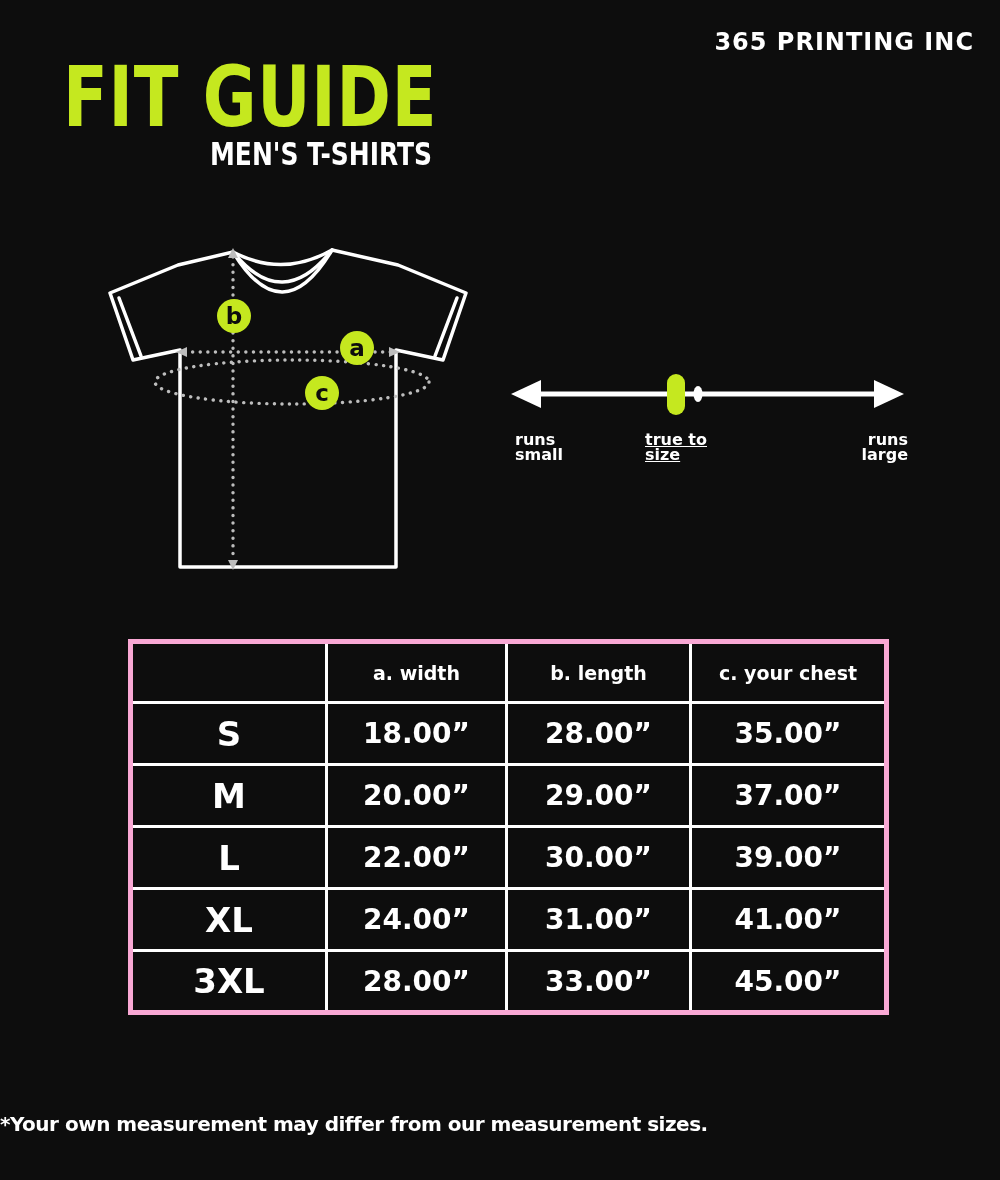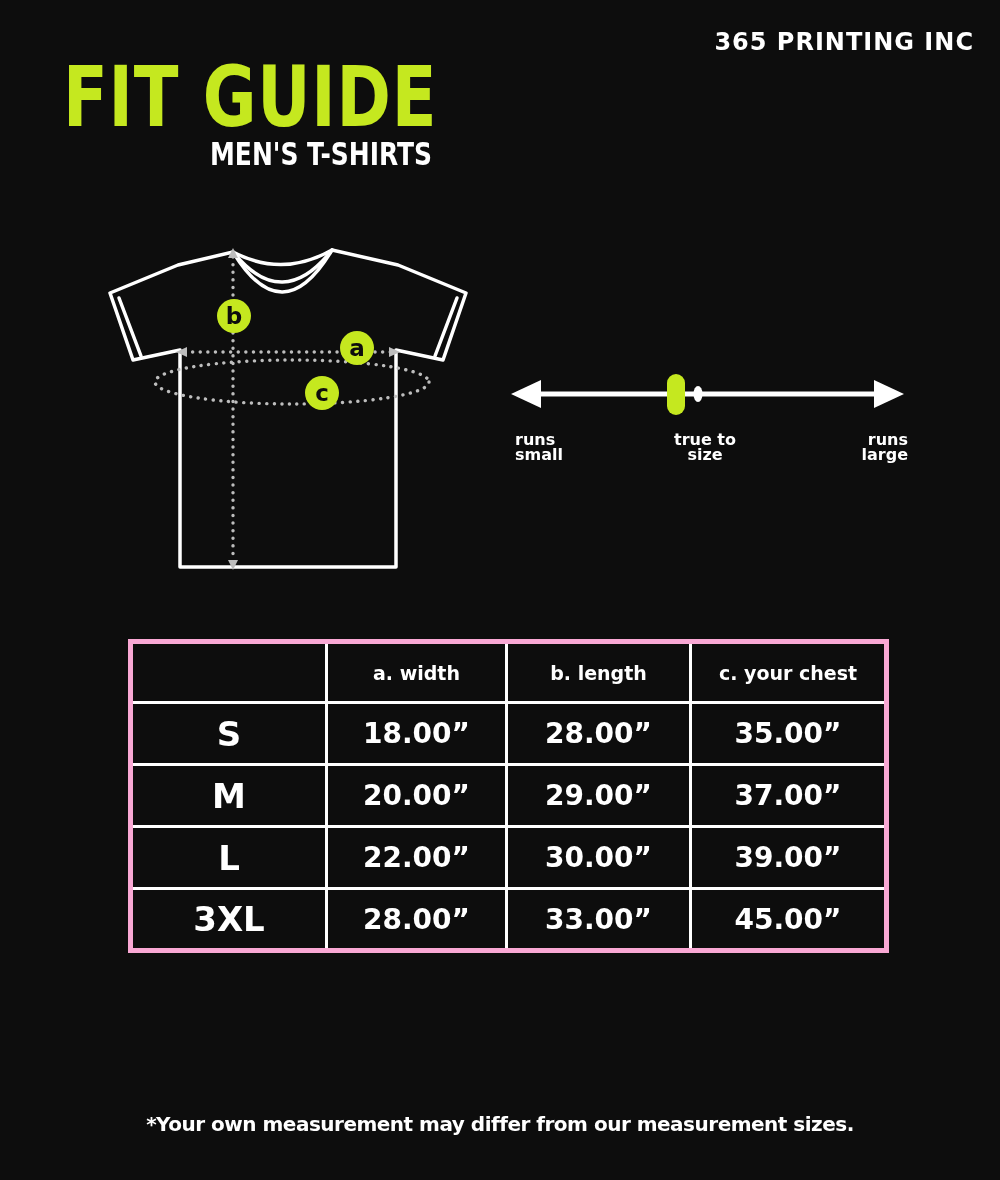--- a/index.html
+++ b/index.html
@@ -66,21 +66,21 @@
   .scale-label {
     position: absolute;
     top: 74px;
     font-size: 16px;
     font-weight: bold;
     line-height: 15px;
     color: #ffffff;
     white-space: nowrap;
   }
   .scale-label.left  { left: 10px;  text-align: left; }
-  .scale-label.center{ left: 140px; width: 120px; text-align: center; }
+  .scale-label.center{ left: 140px; width: 120px; text-align: left; text-decoration: underline; }
   .scale-label.right { right: 2px;  text-align: right; }
   table.size-table {
     position: absolute;
     left: 128px;
     top: 639px;
     width: 756px;
     border-collapse: collapse;
     table-layout: fixed;
     border: 5px solid #f9a8d4;
     background: #0d0d0d;
@@ -97,21 +97,20 @@
   table.size-table td.size-cell { font-size: 34px; }
   col.c0 { width: 196px; }
   col.c1 { width: 180px; }
   col.c2 { width: 184px; }
   col.c3 { width: 196px; }
   .footnote {
     position: absolute;
     left: 0;
     top: 1112px;
     width: 1000px;
-    text-align: center;
     font-size: 20px;
     font-weight: bold;
     letter-spacing: -0.5px;
     color: #ffffff;
   }
   .marker-letter {
     font-family: "DejaVu Sans", sans-serif;
     font-weight: bold;
     font-size: 23px;
     fill: #0d0d0d;
@@ -215,20 +214,26 @@
         <td>29.00”</td>
         <td>37.00”</td>
       </tr>
       <tr>
         <td class="size-cell">L</td>
         <td>22.00”</td>
         <td>30.00”</td>
         <td>39.00”</td>
       </tr>
       <tr>
+        <td class="size-cell">XL</td>
+        <td>24.00”</td>
+        <td>31.00”</td>
+        <td>41.00”</td>
+      </tr>
+      <tr>
         <td class="size-cell">3XL</td>
         <td>28.00”</td>
         <td>33.00”</td>
         <td>45.00”</td>
       </tr>
     </tbody>
   </table>
 
   <div class="footnote">*Your own measurement may differ from our measurement sizes.</div>
 

